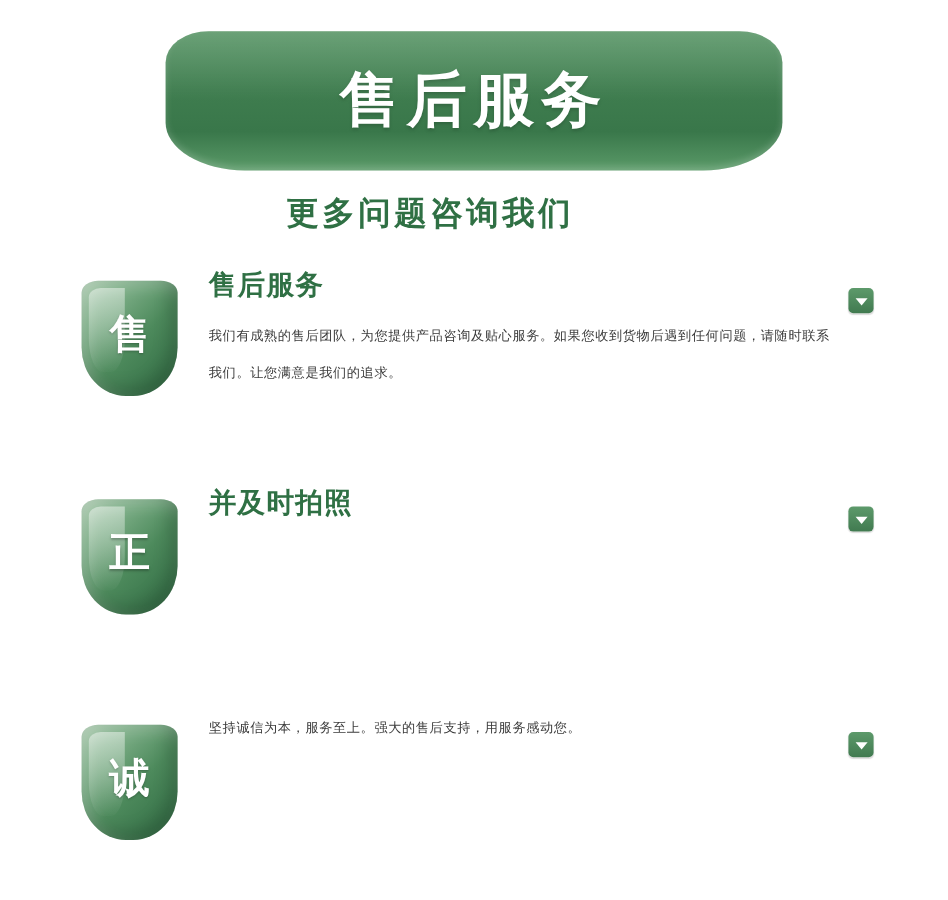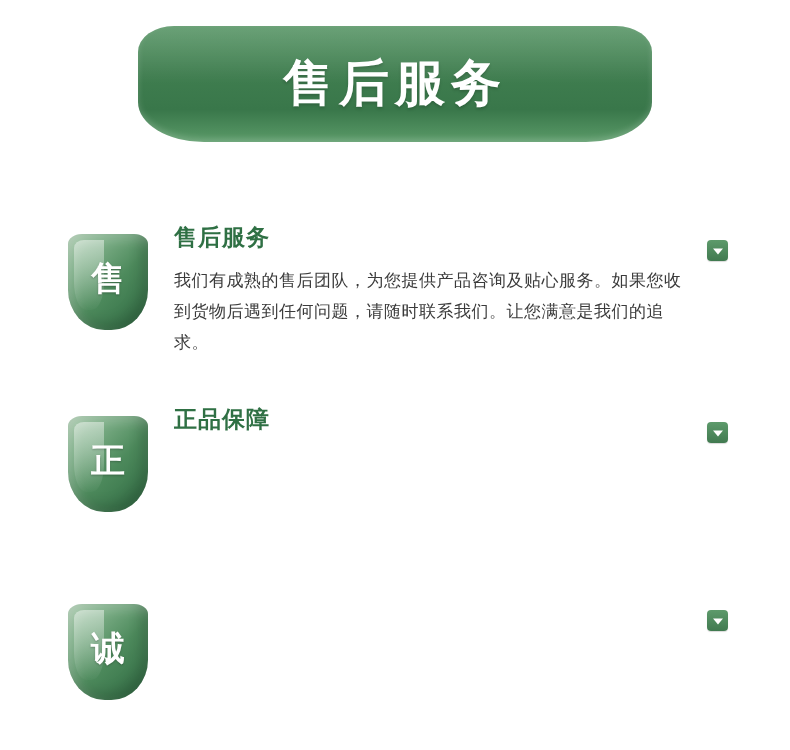--- a/index.html
+++ b/index.html
@@ -129,21 +129,21 @@
   }
   .item-title {
     color: #2f7044;
     font-size: 23px;
     font-weight: bold;
     letter-spacing: 1px;
     margin: 0 0 12px 0;
   }
   .item-text {
     color: #3b3b3b;
-    font-size: 17px;
+    font-size: 11px;
     line-height: 31px;
     letter-spacing: 0.5px;
     margin: 0;
   }
 
   .arrow-btn {
     position: absolute;
     right: 0;
     top: 18px;
     width: 21px;
@@ -170,20 +170,21 @@
 
 <div class="page">
 
   <div class="banner-wrap">
     <div class="banner">
       <div class="banner-inner-shade"></div>
     </div>
     <div class="banner-title">售后服务</div>
   </div>
 
+  <div class="subtitle">更多问题咨询我们</div>
 
   <div class="item item-1">
     <div class="shield">
       <div class="shield-shape">
         <div class="shield-gloss"></div>
       </div>
       <div class="shield-char">售</div>
     </div>
     <div class="item-body">
       <div class="item-title">售后服务</div>
@@ -193,30 +194,31 @@
   </div>
 
   <div class="item item-2">
     <div class="shield">
       <div class="shield-shape">
         <div class="shield-gloss"></div>
       </div>
       <div class="shield-char">正</div>
     </div>
     <div class="item-body">
-      <div class="item-title">正品保障</div>
+      <div class="item-title">并及时拍照</div>
     </div>
     <div class="arrow-btn"></div>
   </div>
 
   <div class="item item-3">
     <div class="shield">
       <div class="shield-shape">
         <div class="shield-gloss"></div>
       </div>
       <div class="shield-char">诚</div>
     </div>
     <div class="item-body">
+      <p class="item-text">坚持诚信为本，服务至上。强大的售后支持，用服务感动您。</p>
     </div>
     <div class="arrow-btn"></div>
   </div>
 
 </div>
 
 </body></html>

